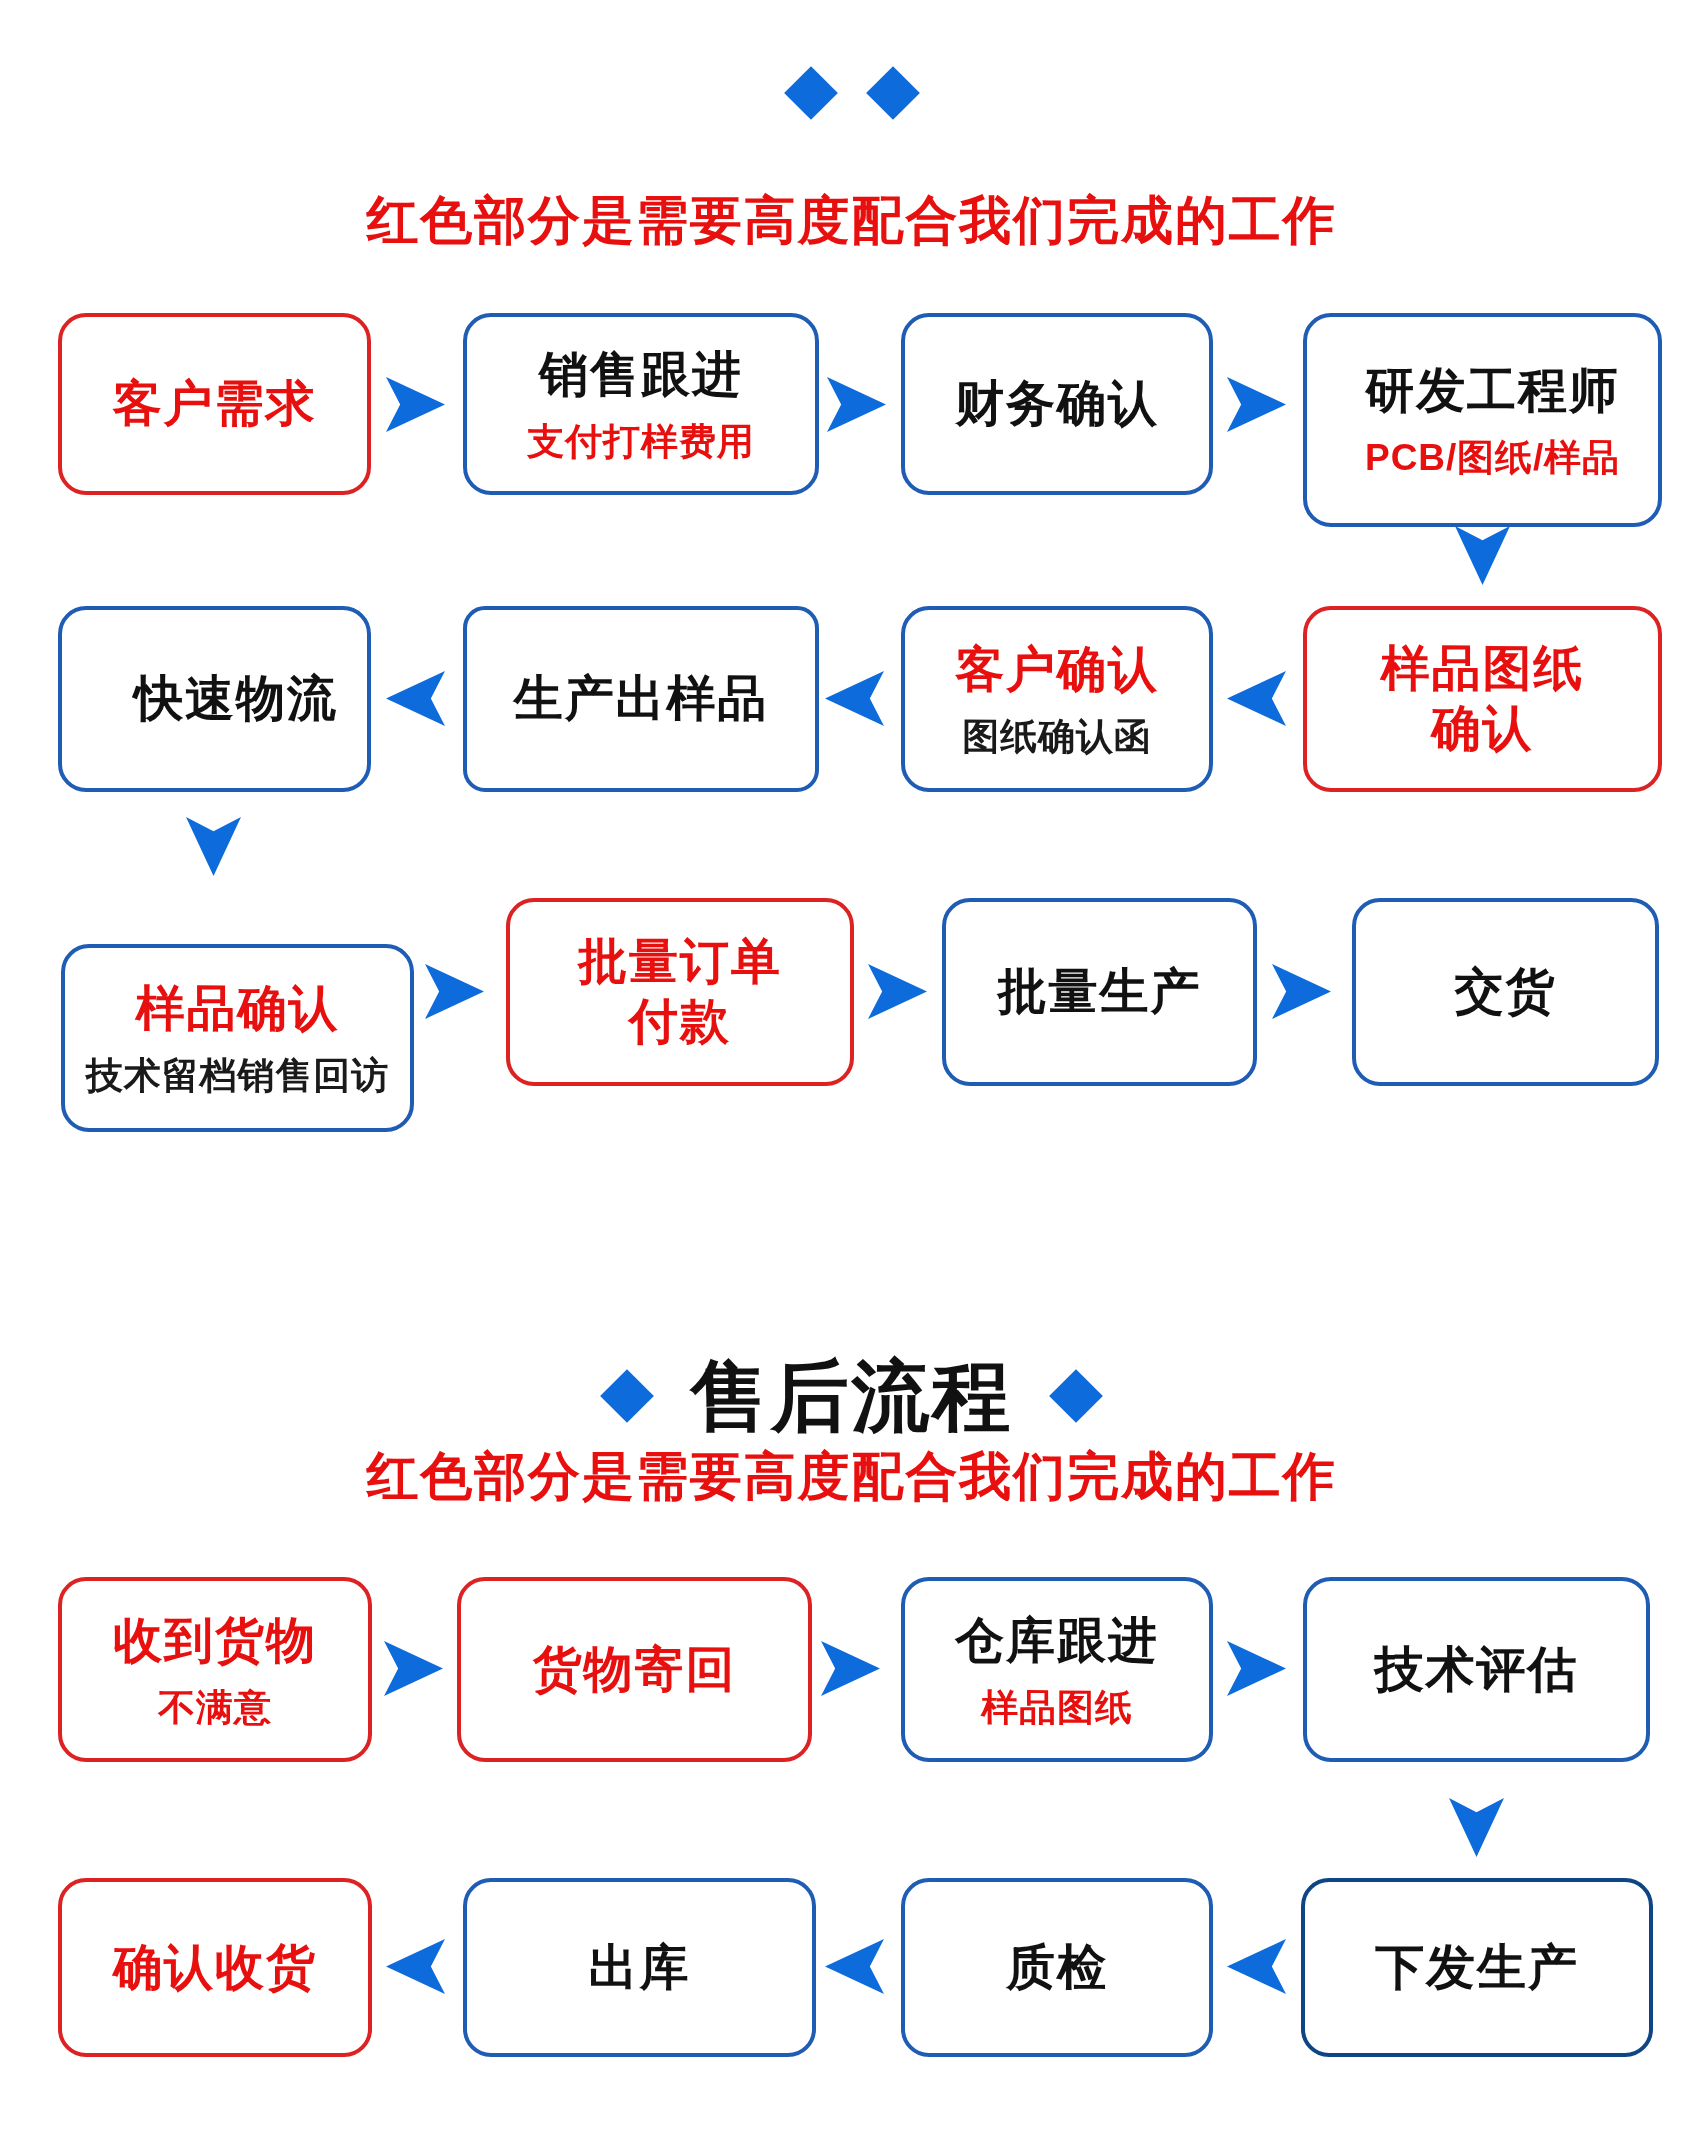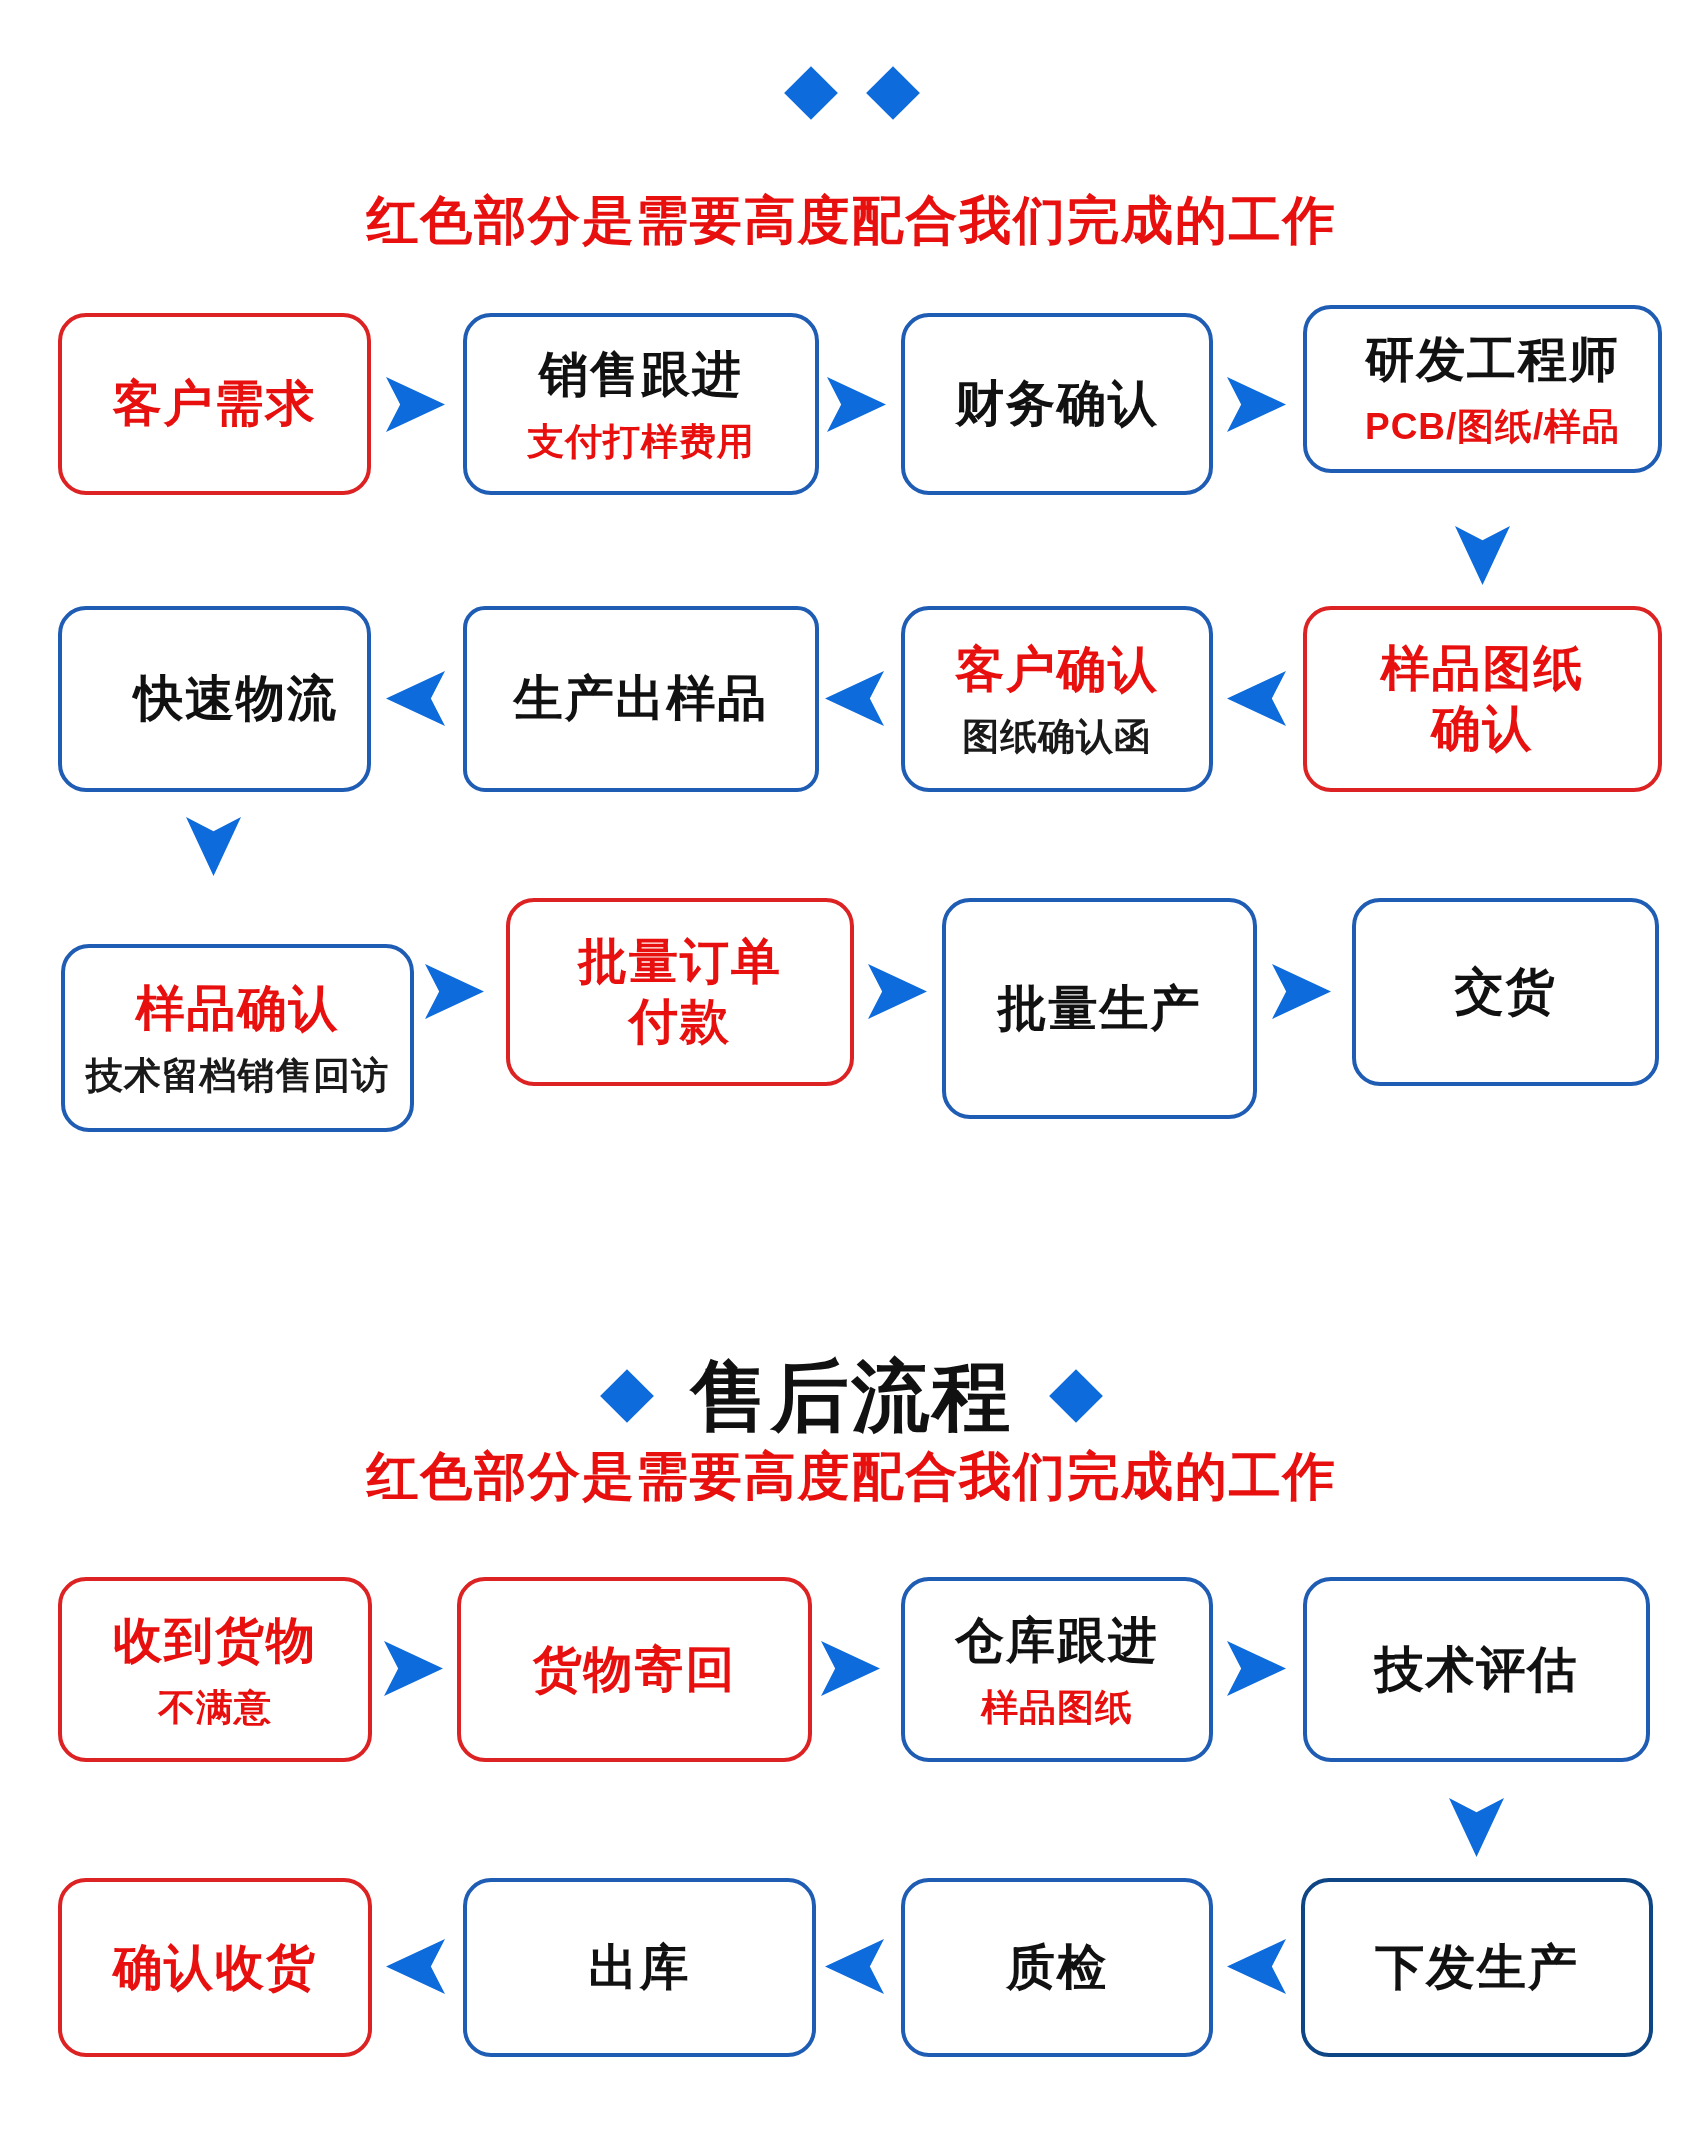--- a/index.html
+++ b/index.html
@@ -64,21 +64,21 @@
   <div class="ar right" style="left:386px;top:377px;"></div>
   <div class="box" style="left:463px;top:313px;width:356px;height:182px;">
     <span class="t">销售跟进</span>
     <span class="sub red">支付打样费用</span>
   </div>
   <div class="ar right" style="left:827px;top:377px;"></div>
   <div class="box" style="left:901px;top:313px;width:312px;height:182px;">
     <span class="t">财务确认</span>
   </div>
   <div class="ar right" style="left:1227px;top:377px;"></div>
-  <div class="box" style="left:1303px;top:305px;width:359px;height:168px;padding-left:20px;">
+  <div class="box" style="left:1303px;top:313px;width:359px;height:214px;padding-left:20px;">
     <span class="t">研发工程师</span>
     <span class="sub red">PCB/图纸/样品</span>
   </div>
 
   <div class="ar down" style="left:1455px;top:526px;"></div>
 
   <div class="box" style="left:58px;top:606px;width:313px;height:186px;padding-left:43px;">
     <span class="t">快速物流</span>
   </div>
   <div class="ar left" style="left:386px;top:671px;"></div>
@@ -101,21 +101,21 @@
   <div class="box" style="left:61px;top:944px;width:353px;height:188px;">
     <span class="t red">样品确认</span>
     <span class="sub black">技术留档销售回访</span>
   </div>
   <div class="ar right" style="left:425px;top:964px;"></div>
   <div class="box red" style="left:506px;top:898px;width:348px;height:188px;">
     <span class="t red">批量订单
 付款</span>
   </div>
   <div class="ar right" style="left:868px;top:964px;"></div>
-  <div class="box" style="left:942px;top:898px;width:315px;height:221px;">
+  <div class="box" style="left:942px;top:898px;width:315px;height:188px;">
     <span class="t">批量生产</span>
   </div>
   <div class="ar right" style="left:1272px;top:964px;"></div>
   <div class="box" style="left:1352px;top:898px;width:307px;height:188px;">
     <span class="t">交货</span>
   </div>
 
   <div class="section-title" style="top:1357px;">
     <span class="diamond"></span>
     <span class="txt">售后流程</span>

